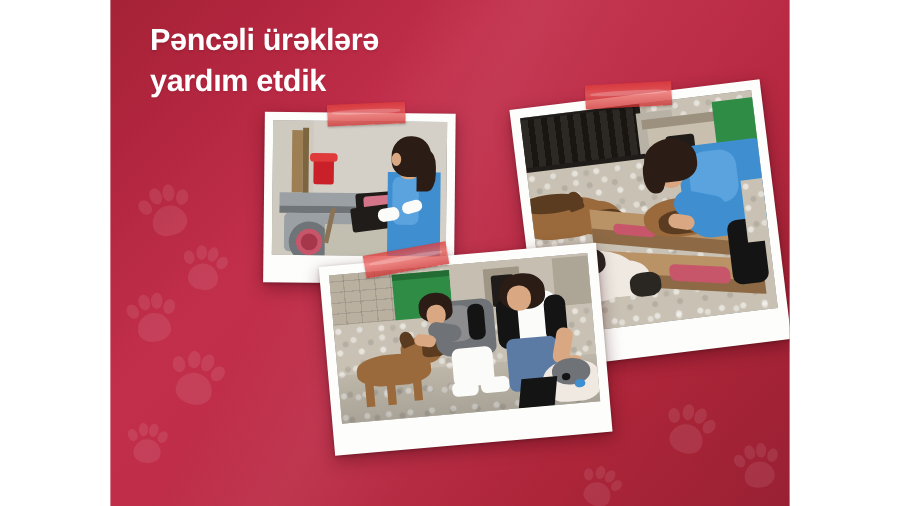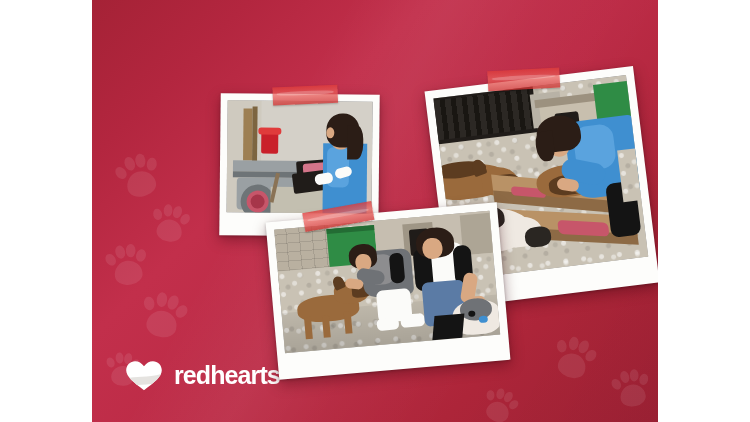--- a/index.html
+++ b/index.html
@@ -262,41 +262,23 @@
         </div>
         <div class="paw" style="left: 14px; top: 350px; width: 36px; height: 36px; transform: rotate(4deg) scale(0.782609); transform-origin: left top;">
           <span class="toe t1"></span>
           <span class="toe t2"></span>
           <span class="toe t3"></span>
           <span class="toe t4"></span>
           <span class="pad"></span>
         </div>
       </div>
 
-
-    <div id="logo">
-      <div id="heart-mark">
-        <svg viewBox="0 0 38 31" width="38" height="31" aria-hidden="true">
-          <defs>
-            <clipPath id="hclip">
-              <path d="M19 30.2 C8.5 22.4 1.2 16.6 1.2 10.3 C1.2 4.9 5.3 1.2 10.1 1.2
-                       C13.6 1.2 16.7 3.1 19 6.2 C21.3 3.1 24.4 1.2 27.9 1.2
-                       C32.7 1.2 36.8 4.9 36.8 10.3 C36.8 16.6 29.5 22.4 19 30.2 Z"></path>
-            </clipPath>
-          </defs>
-          <path d="M19 30.2 C8.5 22.4 1.2 16.6 1.2 10.3 C1.2 4.9 5.3 1.2 10.1 1.2
-                   C13.6 1.2 16.7 3.1 19 6.2 C21.3 3.1 24.4 1.2 27.9 1.2
-                   C32.7 1.2 36.8 4.9 36.8 10.3 C36.8 16.6 29.5 22.4 19 30.2 Z" fill="#ffffff"></path>
-          <g clip-path="url(#hclip)">
-            <path d="M-4 21 C8 13 22 21 44 11 L44 19 C22 29 8 21 -4 29 Z" fill="#e4e2de" opacity="0.95"></path>
-          </g>
-        </svg>
-      </div>
-      <div id="logo-word">redhearts</div>
-    </div>
+    <div id="headline">Pəncəli ürəklərə
+yardım etdik</div>
+
 
     <div class="polaroid" style="left:128px; top:94px; width:159px; height:142px; transform:rotate(0.6deg);">
       <div class="photo" style="left:7px; top:7px; width:145px; height:112px;">
         <div class="lay wall" style="left:0;    top:0;   width:145px; height:112px;"></div>
         <div class="lay" style="left:0;    top:0;   width:34px;  height:112px; background:#cfcabf;"></div>
         <div class="lay" style="left:16px; top:8px; width:9px;   height:52px; background:#9d7f53;"></div>
         <div class="lay" style="left:25px; top:6px; width:5px;   height:58px; background:#7d6540;"></div>
 
         <div class="lay metal" style="left:6px;  top:60px; width:78px; height:11px;"></div>
         <div class="lay metalD" style="left:6px;  top:71px; width:78px; height:6px;"></div>

